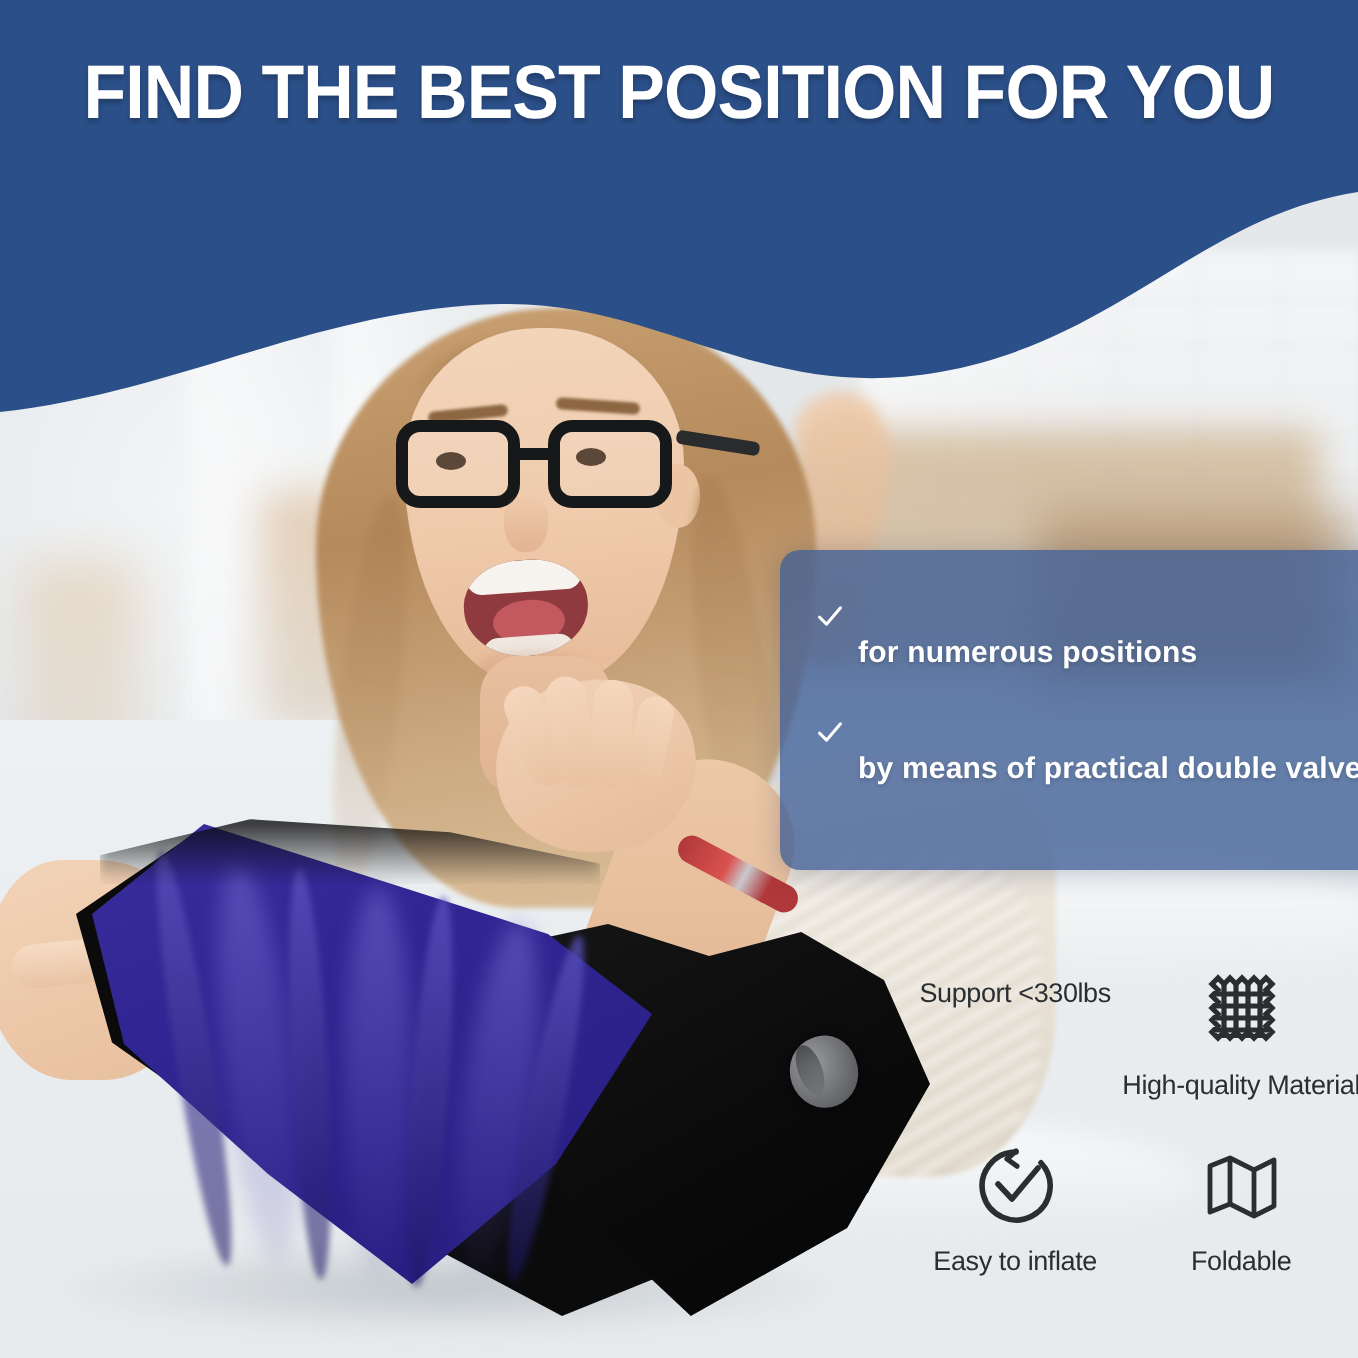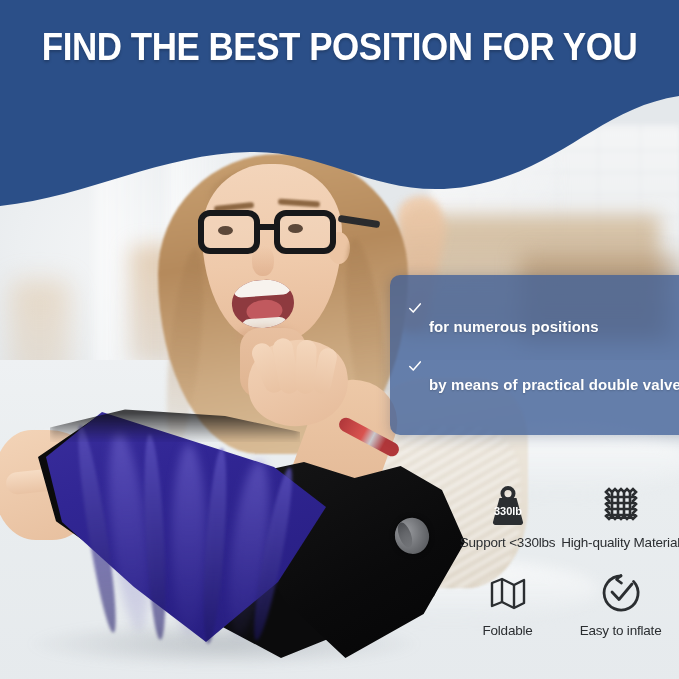--- a/index.html
+++ b/index.html
@@ -485,31 +485,20 @@
         </span>
       </div>
       <div class="callout-sub">by means of practical double valve</div>
     </div>
 
   </div>
 
   <div class="features">
 
     <div class="feature">
-      <div class="feature-icon">
-        <svg width="46" height="44" viewBox="0 0 46 44">
-          <path d="M23 3 a7.5 7.5 0 0 0 -7.5 7.5 a7.5 7.5 0 0 0 2.2 5.3 h10.6
-                   a7.5 7.5 0 0 0 2.2 -5.3 A7.5 7.5 0 0 0 23 3 z
-                   M23 7 a3.6 3.6 0 0 1 3.6 3.6 a3.6 3.6 0 0 1 -3.6 3.6
-                   a3.6 3.6 0 0 1 -3.6 -3.6 A3.6 3.6 0 0 1 23 7 z" fill="#2b2e31"></path>
-          <path d="M14.5 15 h17 l6.5 24 a2.5 2.5 0 0 1 -2.4 3 h-25.2
-                   a2.5 2.5 0 0 1 -2.4 -3 z" fill="#2b2e31"></path>
-          <text x="23" y="32" text-anchor="middle" class="weight-text">330lb</text>
-        </svg>
-      </div>
       <div class="feature-label">Support &lt;330lbs</div>
     </div>
 
     <div class="feature">
       <div class="feature-icon">
         <svg width="44" height="44" viewBox="0 0 44 44">
           <g fill="none" stroke="#2b2e31" stroke-width="2.6">
             <path d="M7 9 l3 -3 l3 3 l3 -3 l3 3 l3 -3 l3 3 l3 -3 l3 3 l3 -3 l3 3
                      l-3 3 l3 3 l-3 3 l3 3 l-3 3 l3 3 l-3 3 l3 3 l-3 3
                      l-3 -3 l-3 3 l-3 -3 l-3 3 l-3 -3 l-3 3 l-3 -3 l-3 3 l-3 -3
@@ -518,36 +507,36 @@
             <path d="M8 14 h28 M8 20 h28 M8 26 h28 M8 32 h28"></path>
           </g>
         </svg>
       </div>
       <div class="feature-label">High-quality Material</div>
     </div>
 
     <div class="feature">
       <div class="feature-icon">
         <svg width="44" height="44" viewBox="0 0 44 44">
+          <path d="M22 5 a17 17 0 1 0 12.5 5.4" fill="none" stroke="#2b2e31" stroke-width="2.8" stroke-linecap="round"></path>
+          <path d="M22 4.5 l-4.5 4 l5 3.6" fill="none" stroke="#2b2e31" stroke-width="2.6" stroke-linecap="round" stroke-linejoin="round"></path>
+          <path d="M13 21 L20 28.5 L33 13" fill="none" stroke="#2b2e31" stroke-width="2.8" stroke-linecap="round" stroke-linejoin="round"></path>
+        </svg>
+      </div>
+      <div class="feature-label">Easy to inflate</div>
+    </div>
+
+    <div class="feature">
+      <div class="feature-icon">
+        <svg width="44" height="44" viewBox="0 0 44 44">
           <g fill="none" stroke="#2b2e31" stroke-width="2.4" stroke-linejoin="round">
             <path d="M6 12 L16 8 L28 14 L38 9 L38 32 L28 37 L16 31 L6 35 Z"></path>
             <path d="M16 8 L16 31"></path>
             <path d="M28 14 L28 37"></path>
           </g>
         </svg>
       </div>
       <div class="feature-label">Foldable</div>
     </div>
 
-    <div class="feature">
-      <div class="feature-icon">
-        <svg width="44" height="44" viewBox="0 0 44 44">
-          <path d="M22 5 a17 17 0 1 0 12.5 5.4" fill="none" stroke="#2b2e31" stroke-width="2.8" stroke-linecap="round"></path>
-          <path d="M22 4.5 l-4.5 4 l5 3.6" fill="none" stroke="#2b2e31" stroke-width="2.6" stroke-linecap="round" stroke-linejoin="round"></path>
-          <path d="M13 21 L20 28.5 L33 13" fill="none" stroke="#2b2e31" stroke-width="2.8" stroke-linecap="round" stroke-linejoin="round"></path>
-        </svg>
-      </div>
-      <div class="feature-label">Easy to inflate</div>
-    </div>
-
   </div>
 
 </div>
 
 </body></html>

